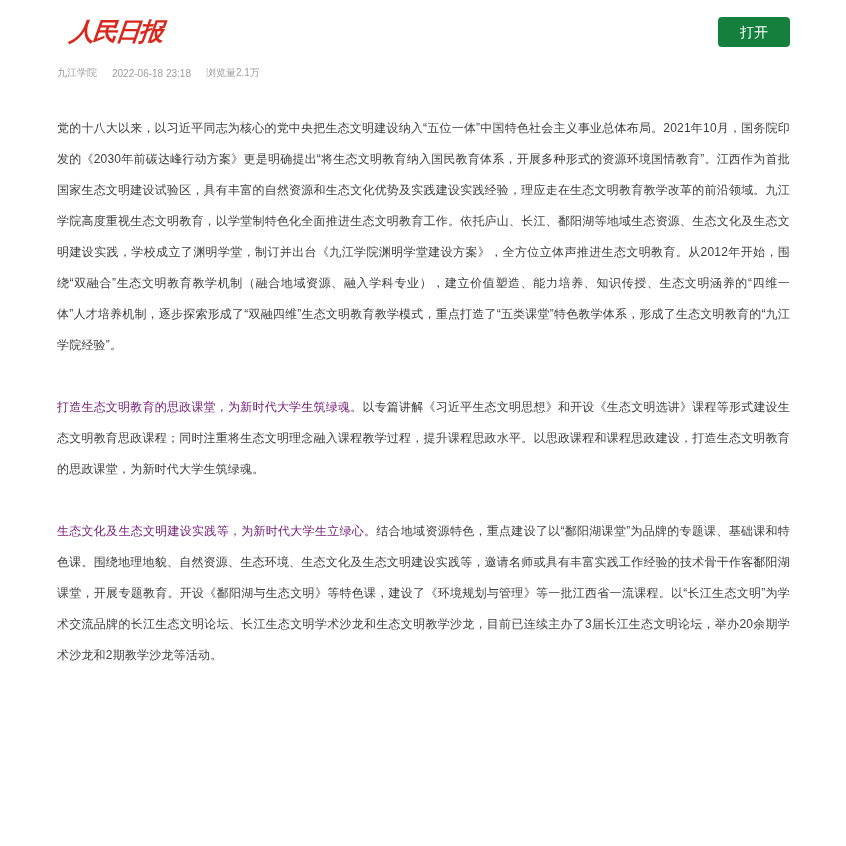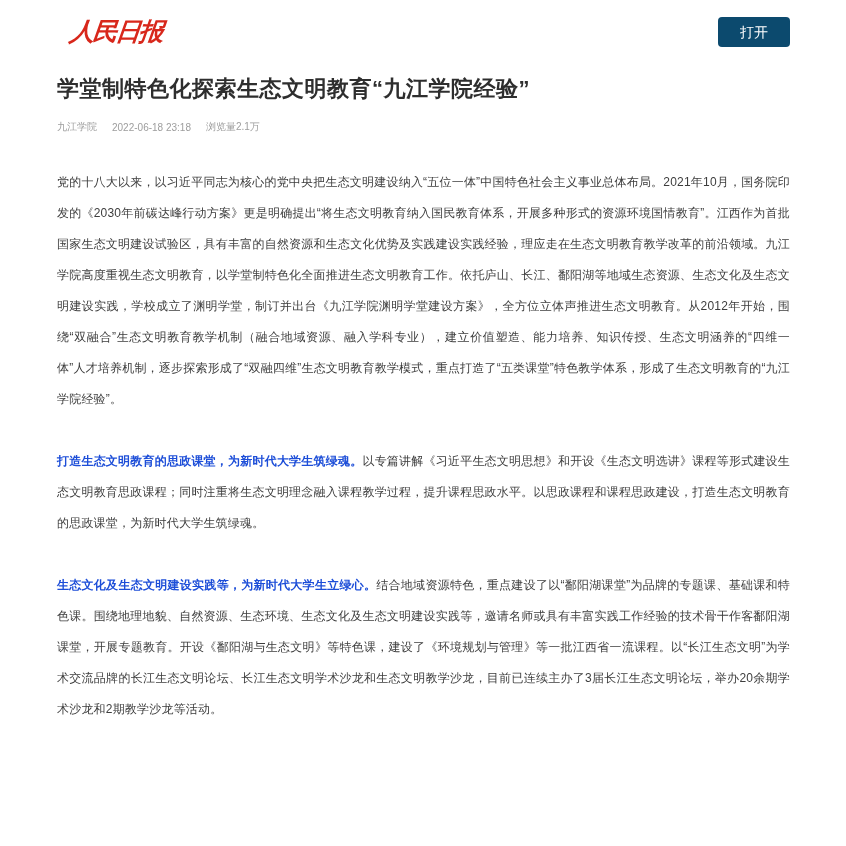--- a/index.html
+++ b/index.html
@@ -34,21 +34,21 @@
   }
   .slogan {
     margin-left: 14px;
     font-size: 16px;
     color: #4d4d4d;
     letter-spacing: 7px;
     white-space: nowrap;
   }
   .open-btn {
     border: none;
-    background: #0c4a6e;
+    background: #15803d;
     color: #ffffff;
     font-size: 14px;
     line-height: 1;
     padding: 8px 22px;
     border-radius: 4px;
     cursor: pointer;
     font-family: inherit;
   }
 
   
@@ -71,37 +71,36 @@
   }
   .body { margin-top: 33px; }
   .para {
     margin: 16px 0 31px 0;
     font-size: 12px;
     line-height: 31px;
     color: #3d3d3d;
     text-align: justify;
     letter-spacing: 0.2px;
   }
-  .para b { font-weight: 700; color: #1d4ed8; }
+  .para b { font-weight: 400; color: #701a75; }
 </style>
 </head>
 <body>
 
 <div class="page">
 
   <header class="header">
     <div class="brand">
       <span class="logo">人民日报</span>
     </div>
     <button class="open-btn">打开</button>
   </header>
 
   <main class="main">
 
-    <h1 class="title">学堂制特色化探索生态文明教育“九江学院经验”</h1>
 
     <div class="meta">
       <span>九江学院</span>
       <span>2022-06-18 23:18</span>
       <span>浏览量2.1万</span>
     </div>
 
     <article class="body">
       <p class="para"><b></b><span>党的十八大以来，以习近平同志为核心的党中央把生态文明建设纳入“五位一体”中国特色社会主义事业总体布局。2021年10月，国务院印发的《2030年前碳达峰行动方案》更是明确提出“将生态文明教育纳入国民教育体系，开展多种形式的资源环境国情教育”。江西作为首批国家生态文明建设试验区，具有丰富的自然资源和生态文化优势及实践建设实践经验，理应走在生态文明教育教学改革的前沿领域。九江学院高度重视生态文明教育，以学堂制特色化全面推进生态文明教育工作。依托庐山、长江、鄱阳湖等地域生态资源、生态文化及生态文明建设实践，学校成立了渊明学堂，制订并出台《九江学院渊明学堂建设方案》，全方位立体声推进生态文明教育。从2012年开始，围绕“双融合”生态文明教育教学机制（融合地域资源、融入学科专业），建立价值塑造、能力培养、知识传授、生态文明涵养的“四维一体”人才培养机制，逐步探索形成了“双融四维”生态文明教育教学模式，重点打造了“五类课堂”特色教学体系，形成了生态文明教育的“九江学院经验”。</span></p>
 

